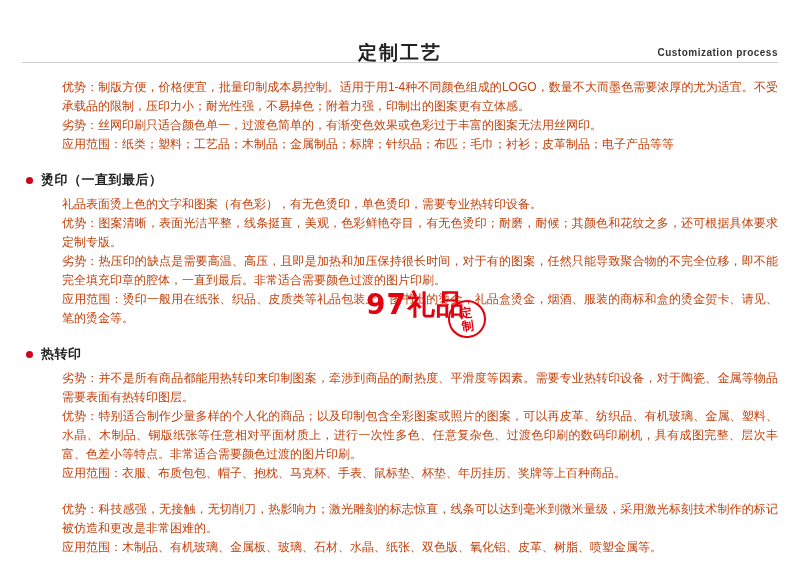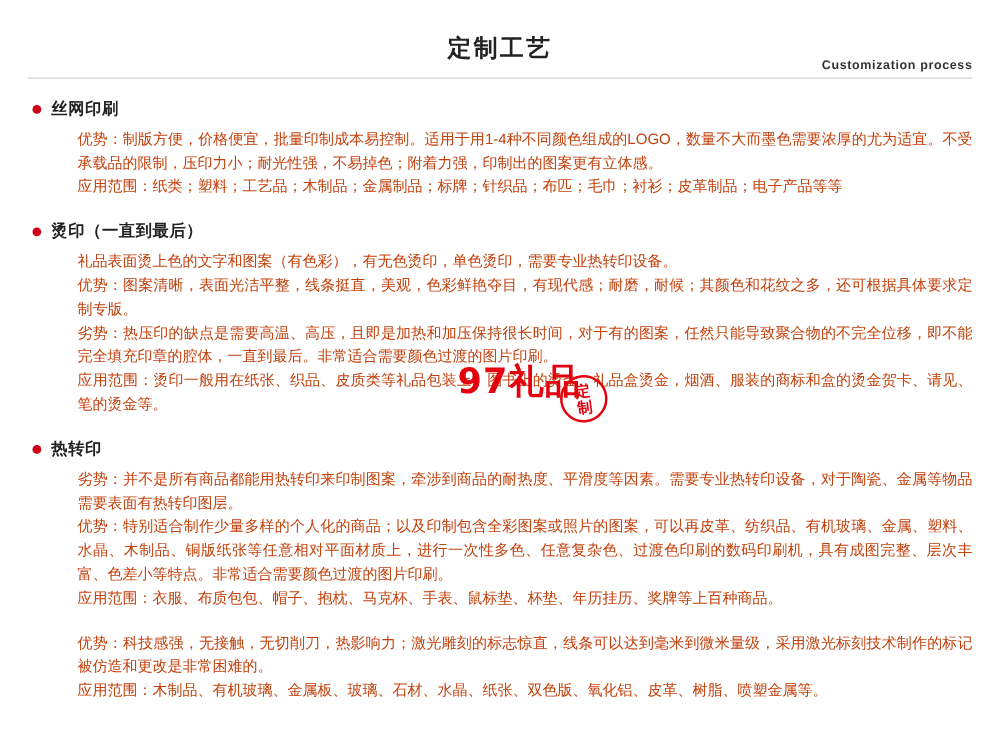--- a/index.html
+++ b/index.html
@@ -17,21 +17,21 @@
   }
   .page {
     width: 800px;
     height: 588px;
     position: relative;
     box-sizing: border-box;
     padding: 0 22px;
   }
   .header {
     position: relative;
-    padding-top: 26px;
+    padding-top: 40px;
     height: 56px;
     box-sizing: border-box;
   }
   .header-title {
     text-align: center;
     font-size: 19px;
     font-weight: bold;
     color: #222222;
     letter-spacing: 2px;
   }
@@ -128,35 +128,32 @@
 
   <div class="header">
     <div class="header-title">定制工艺</div>
     <div class="header-sub">Customization process</div>
     <div class="header-rule"></div>
   </div>
 
   <div class="content">
 
     <div class="section">
-      <div class="section-head">
-        <span class="bullet"></span>
-        <span class="section-title">丝网印刷</span>
-      </div>
       <p class="para">优势：制版方便，价格便宜，批量印制成本易控制。适用于用1-4种不同颜色组成的LOGO，数量不大而墨色需要浓厚的尤为适宜。不受承载品的限制，压印力小；耐光性强，不易掉色；附着力强，印制出的图案更有立体感。</p>
+      <p class="para">劣势：丝网印刷只适合颜色单一，过渡色简单的，有渐变色效果或色彩过于丰富的图案无法用丝网印。</p>
       <p class="para">应用范围：纸类；塑料；工艺品；木制品；金属制品；标牌；针织品；布匹；毛巾；衬衫；皮革制品；电子产品等等</p>
     </div>
 
     <div class="section">
       <div class="section-head">
         <span class="bullet"></span>
         <span class="section-title">烫印（一直到最后）</span>
       </div>
       <p class="para">礼品表面烫上色的文字和图案（有色彩），有无色烫印，单色烫印，需要专业热转印设备。</p>
-      <p class="para">优势：图案清晰，表面光洁平整，线条挺直，美观，色彩鲜艳夺目，有现代感；耐磨，耐候；其颜色和花纹之多，还可根据具体要求定制专版。</p>
+      <p class="para">优势：图案清晰，表面光洁平整，线条挺直，美观，色彩鲜艳夺目，有无色烫印；耐磨，耐候；其颜色和花纹之多，还可根据具体要求定制专版。</p>
       <p class="para">劣势：热压印的缺点是需要高温、高压，且即是加热和加压保持很长时间，对于有的图案，任然只能导致聚合物的不完全位移，即不能完全填充印章的腔体，一直到最后。非常适合需要颜色过渡的图片印刷。</p>
       <p class="para">应用范围：烫印一般用在纸张、织品、皮质类等礼品包装上。图书上的烫金，礼品盒烫金，烟酒、服装的商标和盒的烫金贺卡、请见、笔的烫金等。</p>
     </div>
 
     <div class="section">
       <div class="section-head">
         <span class="bullet"></span>
         <span class="section-title">热转印</span>
       </div>
       <p class="para">劣势：并不是所有商品都能用热转印来印制图案，牵涉到商品的耐热度、平滑度等因素。需要专业热转印设备，对于陶瓷、金属等物品需要表面有热转印图层。</p>

